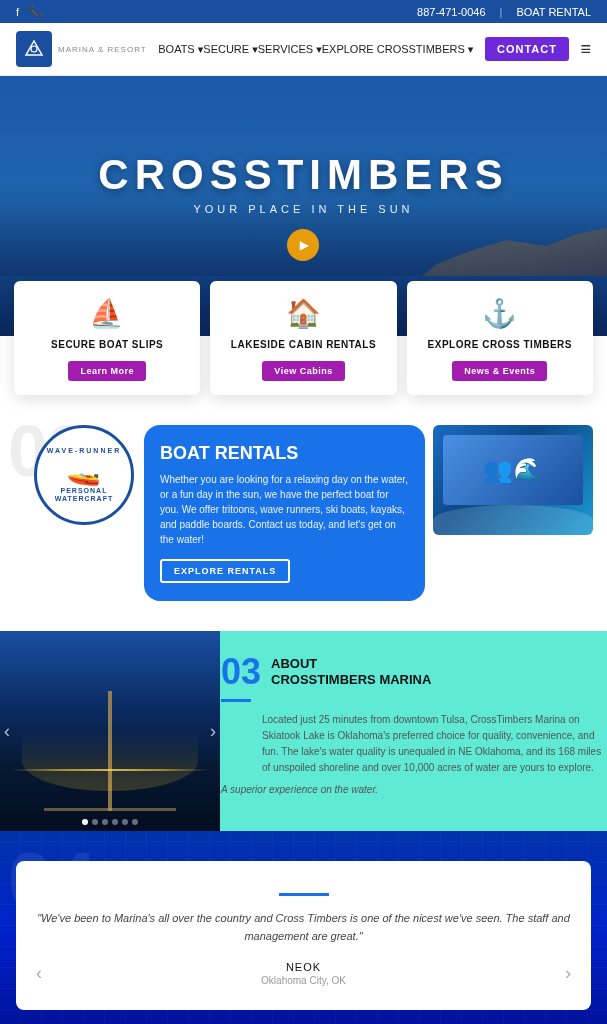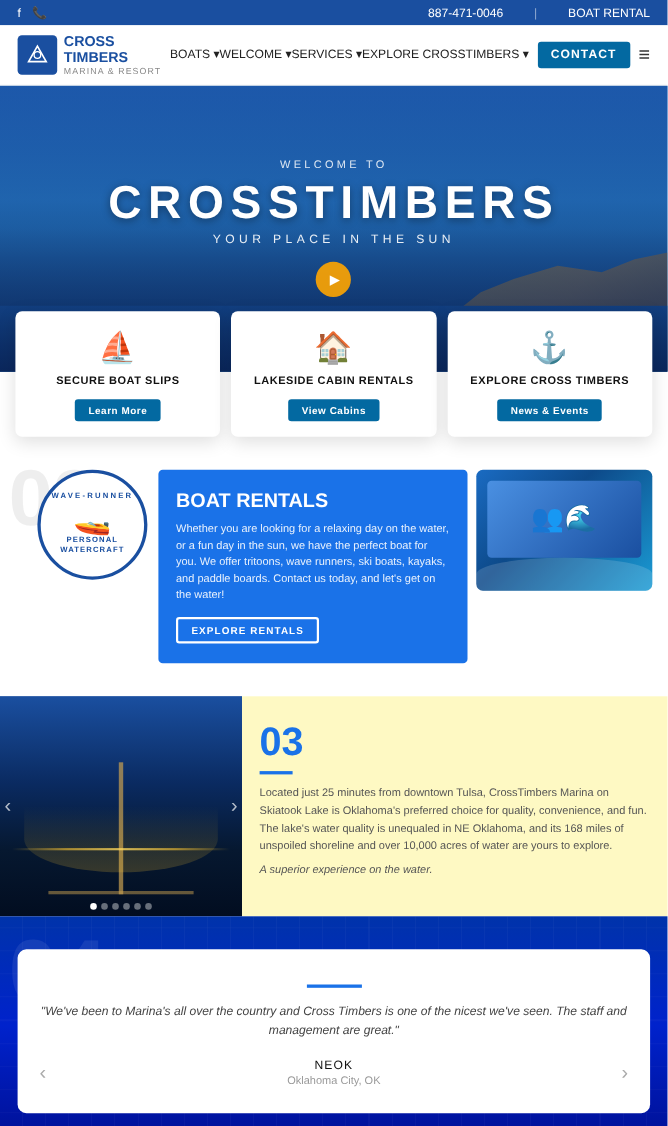--- a/index.html
+++ b/index.html
@@ -9,38 +9,38 @@
     .top-bar {
       background: #1a4fa0;
       color: #fff;
       display: flex;
       justify-content: space-between;
       align-items: center;
       padding: 5px 16px;
       font-size: 11px;
     }
     .top-bar-left { display: flex; gap: 10px; align-items: center; }
-    .top-bar-right { display: flex; gap: 28px; align-items: center; }
+    .top-bar-right { display: flex; gap: 14px; align-items: center; }
     .top-bar a { color: #fff; text-decoration: none; font-size: 11px; }
 
     
     .navbar {
       display: flex;
       align-items: center;
       justify-content: space-between;
       padding: 8px 16px;
       background: #fff;
       border-bottom: 1px solid #eee;
     }
     .logo { display: flex; align-items: center; gap: 6px; }
     .logo-text { font-size: 13px; font-weight: 800; color: #1a4fa0; line-height: 1.1; }
     .logo-sub { font-size: 8px; color: #888; letter-spacing: 1px; }
     .nav-links { display: flex; align-items: center; font-size: 11px; color: #222; }
     .nav-links span { cursor: pointer; display: flex; align-items: center; gap: 2px; }
-    .nav-cta { background: #0369a1; color: #fff; border: none; border-radius: 3px; padding: 6px 12px; font-size: 11px; font-weight: 700; cursor: pointer; letter-spacing: 1px; }
+    .nav-cta { background: #6d28d9; color: #fff; border: none; border-radius: 3px; padding: 6px 12px; font-size: 11px; font-weight: 700; cursor: pointer; letter-spacing: 1px; }
     .hamburger { font-size: 18px; color: #333; cursor: pointer; }
 
     
     .hero {
       position: relative;
       height: 260px;
       background: linear-gradient(180deg, #1a6bc2 0%, #2a8de0 40%, #1a5ca0 70%, #0d3a7a 100%);
       overflow: hidden;
       display: flex;
       flex-direction: column;
@@ -93,21 +93,21 @@
       flex: 1;
       padding: 16px 10px 14px;
       text-align: center;
       display: flex;
       flex-direction: column;
       align-items: center;
     }
     .card-icon { font-size: 28px; color: #1a4fa0; margin-bottom: 8px; }
     .card-title { font-size: 10px; font-weight: 800; color: #111; letter-spacing: 0.5px; text-transform: uppercase; margin-bottom: 10px; line-height: 1.3; }
     .card-btn {
-      background: #0369a1; color: #fff; border: none; border-radius: 3px;
+      background: #a21caf; color: #fff; border: none; border-radius: 3px;
       padding: 5px 12px; font-size: 9px; font-weight: 600; cursor: pointer; letter-spacing: 0.5px;
     }
 
     
     .boat-section {
       display: flex;
       margin-top: 30px;
       padding: 0 14px;
       position: relative;
       align-items: flex-start;
@@ -135,21 +135,21 @@
       margin-left: 20px;
       z-index: 2;
       position: relative;
       background: #fff;
     }
     .boat-badge-top { font-size: 7px; font-weight: 700; letter-spacing: 2px; color: #1a4fa0; text-transform: uppercase; }
     .boat-badge-icon { font-size: 28px; color: #1a4fa0; }
     .boat-badge-bottom { font-size: 7px; font-weight: 700; letter-spacing: 1px; color: #1a4fa0; text-transform: uppercase; text-align: center; line-height: 1.2; }
     .boat-info-box {
       background: #1a72e8;
-      border-radius: 4px;
+      border-radius: 16px;
       padding: 18px 16px;
       margin-left: 10px;
       flex: 1;
       z-index: 2;
     }
     .boat-info-title { color: #fff; font-size: 18px; font-weight: 800; margin-bottom: 8px; }
     .boat-info-text { color: rgba(255,255,255,0.9); font-size: 10px; line-height: 1.5; margin-bottom: 12px; }
     .boat-explore-btn {
       background: transparent; color: #fff; border: 2px solid #fff;
       border-radius: 3px; padding: 5px 12px; font-size: 9px; font-weight: 700;
@@ -245,28 +245,28 @@
       display: flex;
       gap: 4px;
     }
     .marina-dot {
       width: 6px; height: 6px; border-radius: 50%;
       background: rgba(255,255,255,0.4);
     }
     .marina-dot.active { background: #fff; }
     .marina-content {
       flex: 1;
-      padding: 20px 16px;
-      background: #fef9c3;
+      padding: 20px 1px;
+      background: #5eead4;
     }
     .marina-number-row { display: flex; align-items: center; gap: 10px; margin-bottom: 6px; }
     .marina-num { font-size: 36px; font-weight: 900; color: #1a72e8; }
     .marina-heading-text { font-size: 13px; font-weight: 800; text-transform: uppercase; color: #111; line-height: 1.2; }
     .marina-divider { width: 30px; height: 3px; background: #1a72e8; margin: 6px 0 10px 0; }
-    .marina-desc { font-size: 10px; color: #555; line-height: 1.6; margin-bottom: 8px; }
+    .marina-desc { font-size: 10px; color: #555; line-height: 1.6; margin-bottom: 8px; margin-left: 41px; }
     .marina-tagline { font-size: 10px; color: #555; font-style: italic; }
 
     
     .reviews-section {
       background: linear-gradient(180deg, #0033aa 0%, #0022cc 50%, #001199 100%);
       padding: 30px 16px 20px;
       position: relative;
       overflow: hidden;
     }
     .reviews-pattern {
@@ -316,40 +316,38 @@
 
 <nav class="navbar">
   <div class="logo">
     <div style="width:36px;height:36px;background:#1a4fa0;border-radius:4px;display:flex;align-items:center;justify-content:center;">
       <svg width="24" height="24" viewBox="0 0 24 24">
         <path d="M12 4 L20 18 L4 18 Z" fill="none" stroke="#fff" stroke-width="1.5"></path>
         <circle cx="12" cy="12" r="3" fill="none" stroke="#fff" stroke-width="1.2"></circle>
       </svg>
     </div>
     <div>
-      <div class="logo-text">CROSS<br>TIMBERS</div>
       <div class="logo-sub">MARINA &amp; RESORT</div>
     </div>
   </div>
   <div class="nav-links">
     <span>BOATS ▾</span>
-    <span>WELCOME ▾</span>
+    <span>SECURE ▾</span>
     <span>SERVICES ▾</span>
     <span>EXPLORE CROSSTIMBERS ▾</span>
   </div>
   <button class="nav-cta">CONTACT</button>
   <span class="hamburger">≡</span>
 </nav>
 
 <div class="hero">
   <div class="hero-bg"></div>
   <div class="hero-building"></div>
   <div class="hero-water"></div>
   <div class="hero-content">
-    <div class="hero-welcome">WELCOME TO</div>
     <div class="hero-title">CROSSTIMBERS</div>
     <div class="hero-subtitle">YOUR PLACE IN THE SUN</div>
     <div class="hero-play">
       <span>▶</span>
     </div>
   </div>
 </div>
 
 <div class="cards-row">
   <div class="card">
@@ -401,20 +399,21 @@
       <div class="marina-dot"></div>
       <div class="marina-dot"></div>
       <div class="marina-dot"></div>
       <div class="marina-dot"></div>
       <div class="marina-dot"></div>
     </div>
   </div>
   <div class="marina-content">
     <div class="marina-number-row">
       <div class="marina-num">03</div>
+      <div class="marina-heading-text">ABOUT<br>CROSSTIMBERS MARINA</div>
     </div>
     <div class="marina-divider"></div>
     <div class="marina-desc">Located just 25 minutes from downtown Tulsa, CrossTimbers Marina on Skiatook Lake is Oklahoma's preferred choice for quality, convenience, and fun. The lake's water quality is unequaled in NE Oklahoma, and its 168 miles of unspoiled shoreline and over 10,000 acres of water are yours to explore.</div>
     <div class="marina-tagline">A superior experience on the water.</div>
   </div>
 </div>
 
 <div class="reviews-section">
   <div class="reviews-pattern"></div>
   <div class="reviews-num-bg">04</div>

